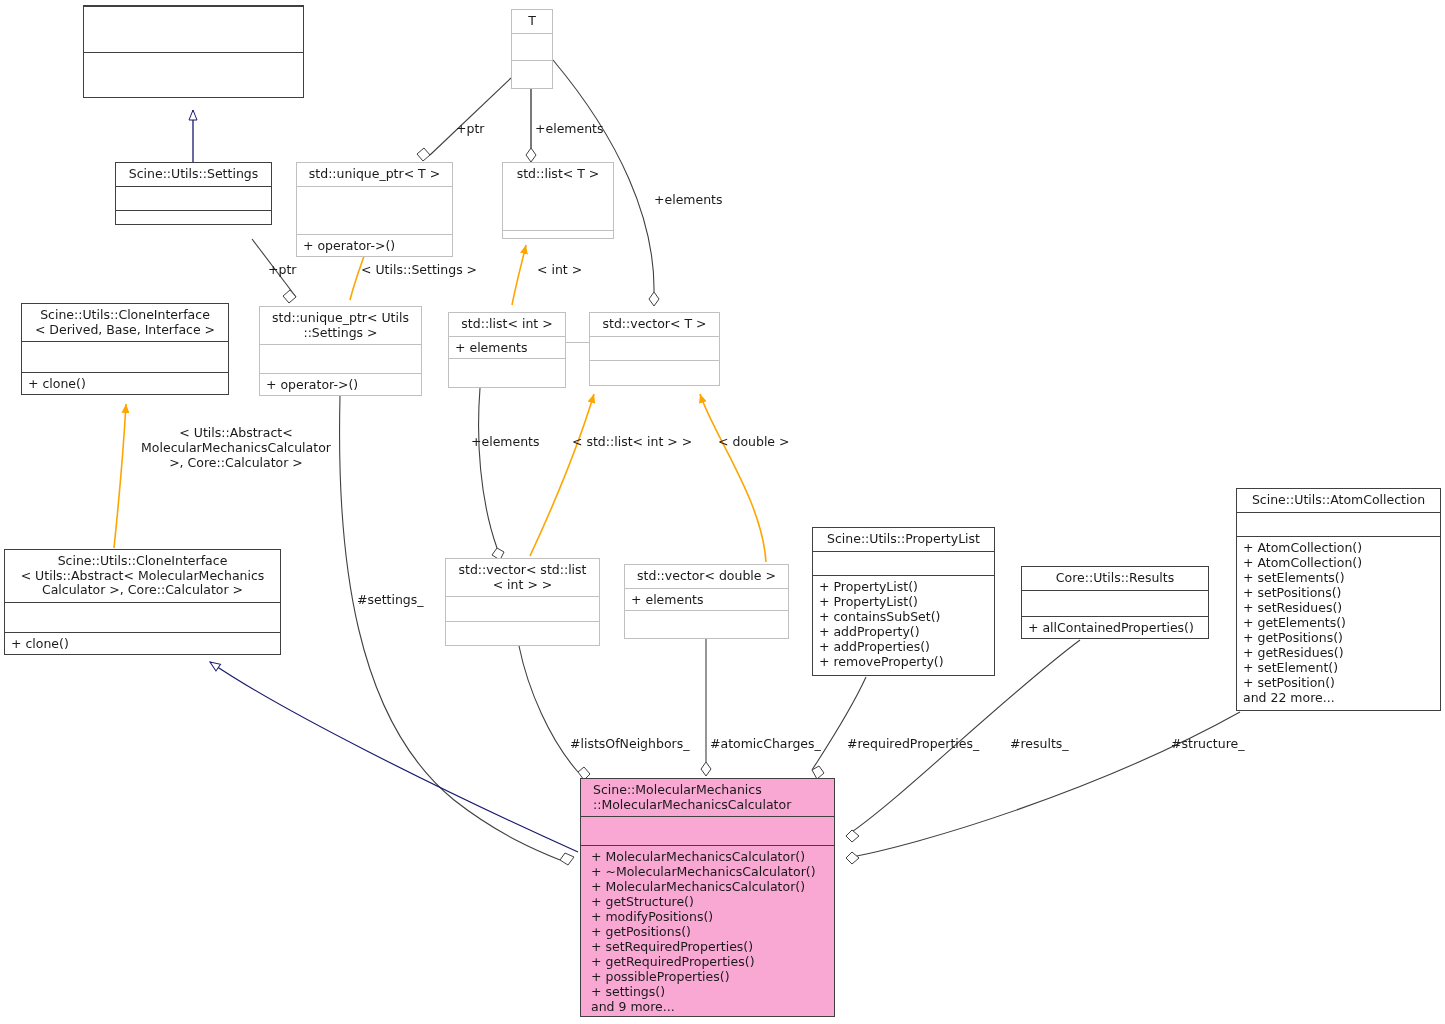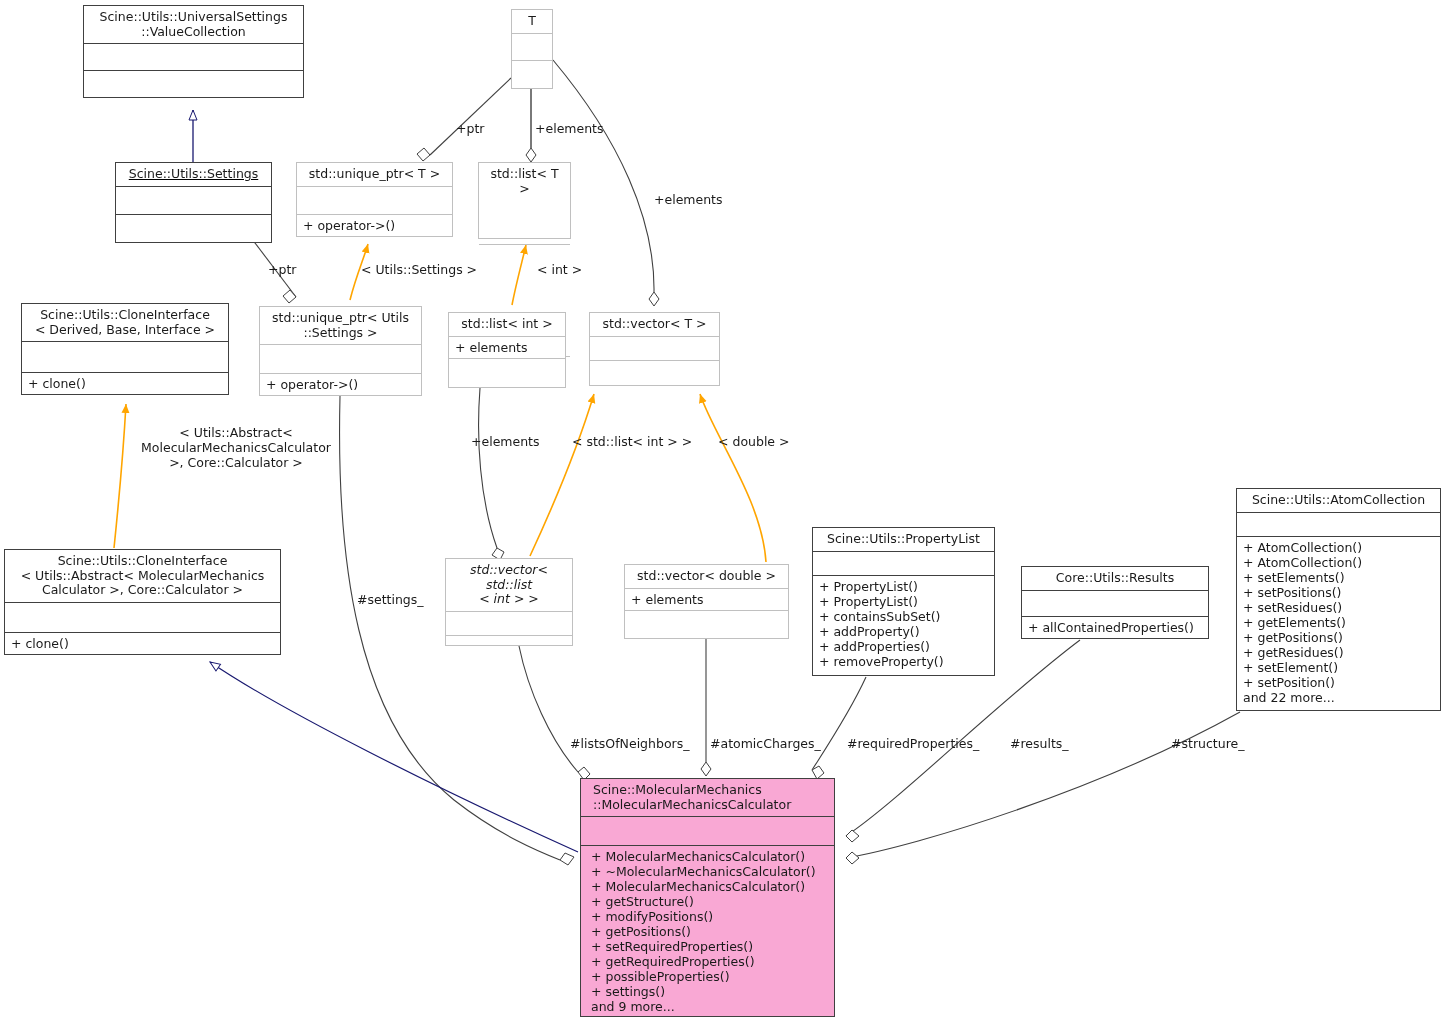--- a/index.html
+++ b/index.html
@@ -172,53 +172,51 @@
       <path d="M1240,712 C1100,790 920,845 846,858" fill="none" stroke="#404040" stroke-width="1.1"></path>
       <path d="M846,858 L852,852 L859,858 L852,864 z" fill="#ffffff" stroke="#404040" stroke-width="1"></path>
     </g>
 
     <g>
       <path d="M578,852 C440,790 280,710 210,662" fill="none" stroke="#191970" stroke-width="1.2" marker-end="url(#hollow-tri)"></path>
     </g>
   </svg>
 
   <div class="node strong" style="left:83px; top:5px; width:221px; height:93px;">
-    <div class="title">Scine::Utils::UniversalSettings
-::ValueCollection</div>
-    <div class="sep"></div>
-    <div class="rowbox empty grow"></div>
-    <div class="sep"></div>
-    <div class="rowbox empty grow"></div>
-  </div>
-
-  <div class="node strong" style="left:115px; top:162px; width:157px; height:81px;text-decoration:underline;">
+    <div class="sep"></div>
+    <div class="rowbox empty grow"></div>
+    <div class="sep"></div>
+    <div class="rowbox empty grow"></div>
+  </div>
+
+  <div class="node strong" style="left:115px; top:162px; width:157px; height:63px;">
     <div class="title">Scine::Utils::Settings</div>
     <div class="sep"></div>
     <div class="rowbox empty grow"></div>
     <div class="sep"></div>
     <div class="rowbox empty grow"></div>
   </div>
 
   <div class="node" style="left:511px; top:9px; width:42px; height:80px;">
     <div class="title">T</div>
     <div class="sep"></div>
     <div class="rowbox empty grow"></div>
     <div class="sep"></div>
     <div class="rowbox empty grow"></div>
   </div>
 
-  <div class="node" style="left:296px; top:162px; width:157px; height:75px;">
+  <div class="node" style="left:296px; top:162px; width:157px; height:95px;">
     <div class="title">std::unique_ptr&lt; T &gt;</div>
     <div class="sep"></div>
     <div class="rowbox empty grow"></div>
     <div class="sep"></div>
     <div class="rowbox">+ operator-&gt;()</div>
   </div>
 
-  <div class="node" style="left:478px; top:162px; width:93px; height:77px;gap:44px;">
+  <div class="node" style="left:502px; top:162px; width:112px; height:77px;gap:44px;">
     <div class="title">std::list&lt; T &gt;</div>
     <div class="sep"></div>
     <div class="rowbox empty grow"></div>
     <div class="sep"></div>
     <div class="rowbox empty grow"></div>
   </div>
 
   <div class="node strong" style="left:21px; top:303px; width:208px; height:92px;">
     <div class="title">Scine::Utils::CloneInterface
 &lt; Derived, Base, Interface &gt;</div>
@@ -256,21 +254,21 @@
   <div class="node strong" style="left:4px; top:549px; width:277px; height:106px;">
     <div class="title">Scine::Utils::CloneInterface
 &lt; Utils::Abstract&lt; MolecularMechanics
 Calculator &gt;, Core::Calculator &gt;</div>
     <div class="sep"></div>
     <div class="rowbox empty grow"></div>
     <div class="sep"></div>
     <div class="rowbox">+ clone()</div>
   </div>
 
-  <div class="node" style="left:445px; top:558px; width:128px; height:88px;font-style:italic;">
+  <div class="node" style="left:445px; top:558px; width:155px; height:88px;">
     <div class="title">std::vector&lt; std::list
 &lt; int &gt; &gt;</div>
     <div class="sep"></div>
     <div class="rowbox empty grow"></div>
     <div class="sep"></div>
     <div class="rowbox empty grow"></div>
   </div>
 
   <div class="node" style="left:624px; top:564px; width:165px; height:75px;">
     <div class="title">std::vector&lt; double &gt;</div>

